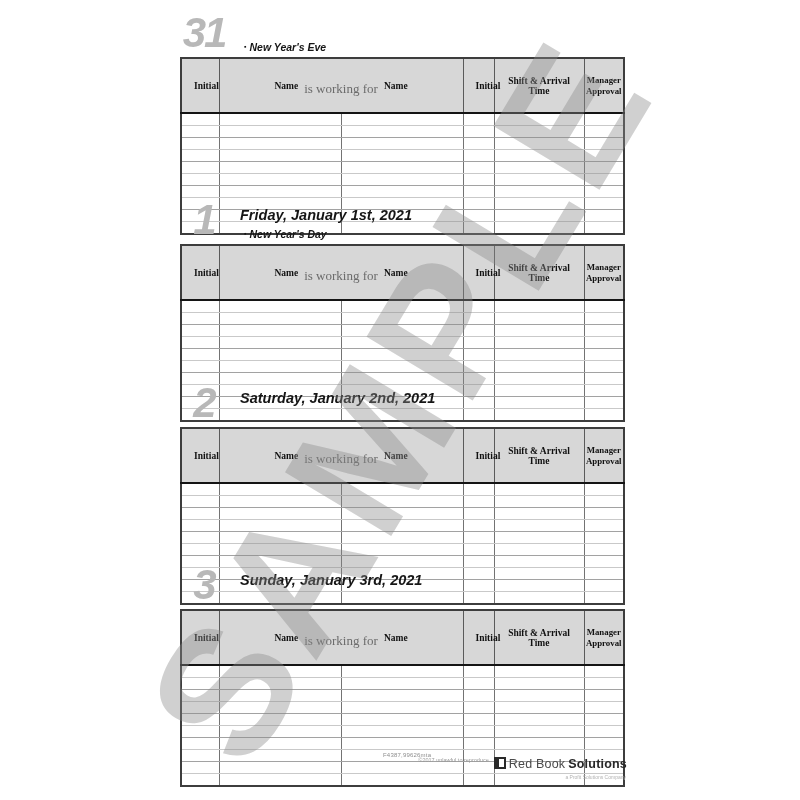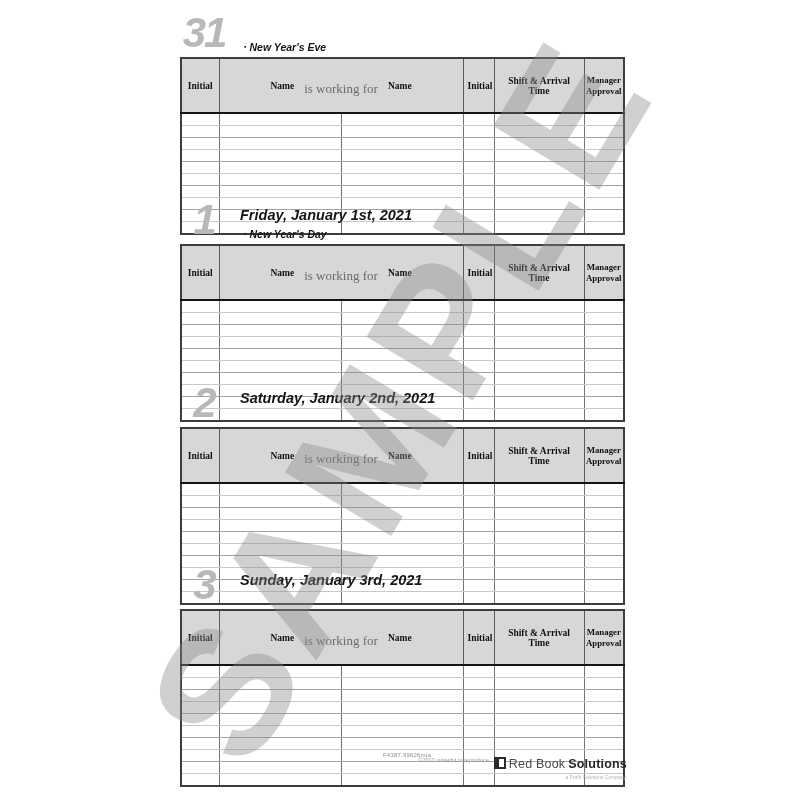--- a/index.html
+++ b/index.html
@@ -29,21 +29,21 @@
   table.swap{
     position:absolute;left:0;top:41px;width:443px;
     border-collapse:collapse;table-layout:fixed;
     border:2px solid #3d3d3d;background:transparent;
   }
   col.c-init1{width:38px;} col.c-name1{width:122px;} col.c-name2{width:122px;}
   col.c-init2{width:31px;} col.c-shift{width:90px;} col.c-mgr{width:40px;}
   th{
     background:#d7d7d7;font-weight:bold;font-size:9.5px;color:#111;
     border-left:1px solid #5a5a5a;border-bottom:2px solid #141414;
-    height:21px;padding:4px;text-align:center;vertical-align:middle;
+    height:21px;padding:12px;text-align:center;vertical-align:middle;
   }
   th:first-child{border-left:none;}
   th.manager{font-size:8.8px;line-height:1.18;padding:16px 1px;}
   .name-head{position:relative;display:flex;width:100%;}
   .name-head .nh{flex:1;text-align:center;}
   .name-head .nh-mid{
     position:absolute;left:0;right:0;top:0;text-align:center;
     font-weight:normal;color:#6b6b6b;font-size:13px;
   }
   td{height:11px;padding:0;border-left:1px solid #737373;background:transparent;}

